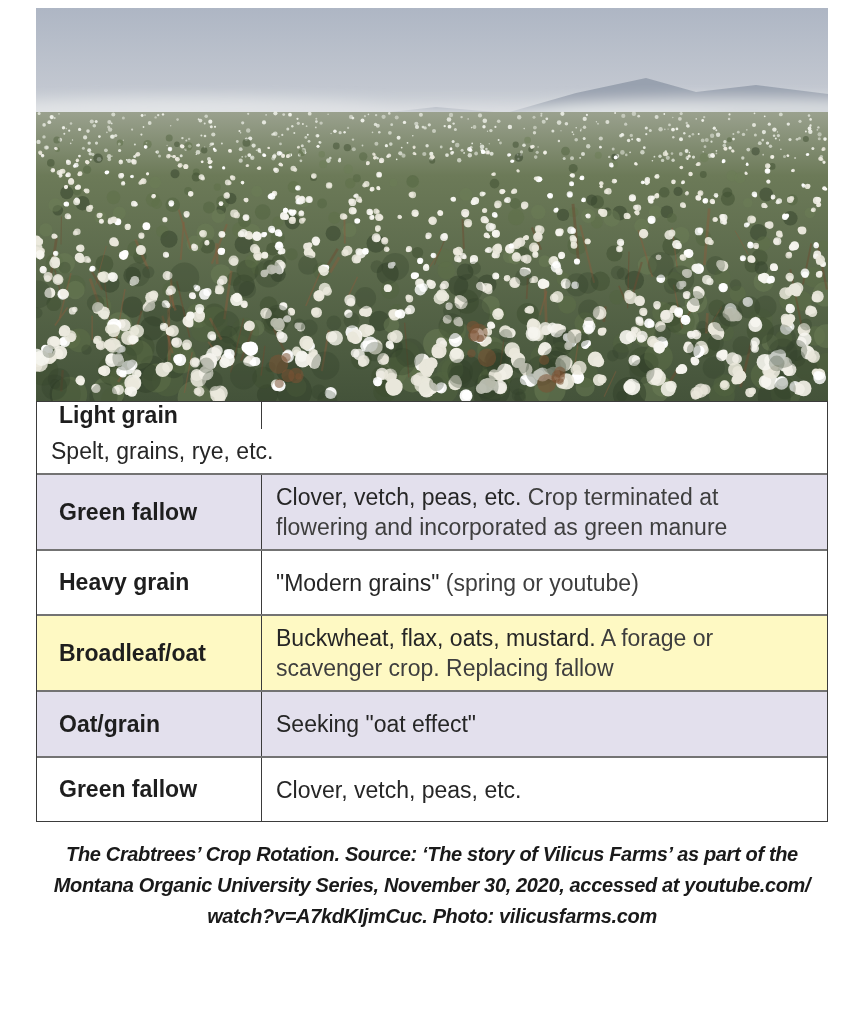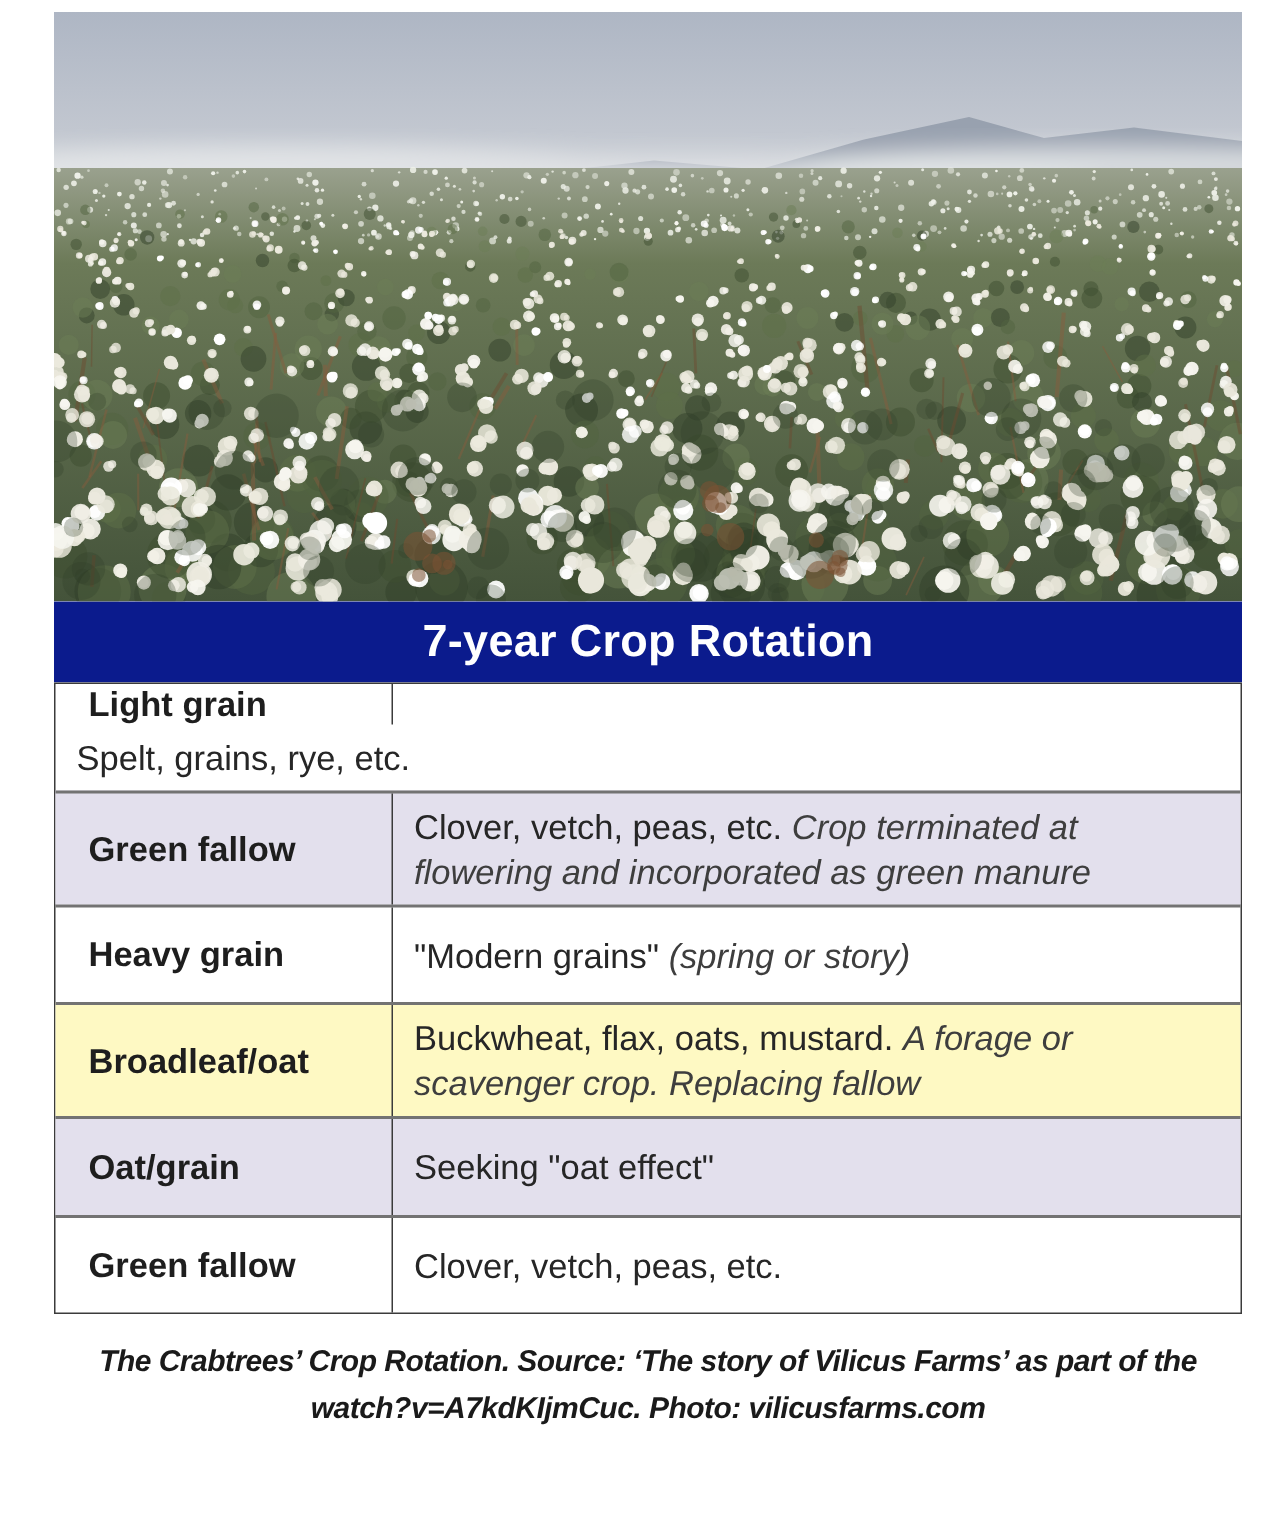--- a/index.html
+++ b/index.html
@@ -58,21 +58,20 @@
   .cell-desc{
     flex:1;
     display:flex; align-items:center;
     box-sizing:border-box;
     padding:7px 30px 7px 14px;
     font-size:23px;
     line-height:30px;
     color:#262626;
   }
   .note{
-    font-style:italic;
     color:#3e3e3e;
   }
 
   
   .caption{
     margin-top:17px;
     font-weight:bold;
     font-style:italic;
     font-size:20px;
     line-height:31px;
@@ -2306,44 +2305,41 @@
         <circle cx="252.0" cy="367.6" r="6.6" fill="#7c5233" opacity="0.55"></circle>
         <circle cx="520.0" cy="370.4" r="4.4" fill="#7c5233" opacity="0.55"></circle>
         <circle cx="510.6" cy="375.3" r="9.4" fill="#7c5233" opacity="0.55"></circle>
         <circle cx="508.2" cy="352.0" r="5.1" fill="#7c5233" opacity="0.55"></circle>
         <circle cx="523.9" cy="364.2" r="5.7" fill="#7c5233" opacity="0.55"></circle>
         <circle cx="522.2" cy="368.8" r="6.9" fill="#7c5233" opacity="0.55"></circle>
         <circle cx="524.5" cy="373.5" r="3.2" fill="#7c5233" opacity="0.55"></circle>
       </svg>
   </div>
 
-  <div class="title-bar" style="background: rgb(11, 27, 141); color: rgb(255, 255, 255);">
-    <span>7-year Crop Rotation</span>
-  </div>
 
   <div class="rotation-table">
 
     <div class="row">
       <div class="cell-term">Light grain</div>
       <div class="cell-desc">
         <div><span>Spelt, grains, rye, etc.</span><span class="note"></span></div>
       </div>
     </div>
 
     <div class="row" style="background: rgb(227, 224, 237);">
       <div class="cell-term">Green fallow</div>
       <div class="cell-desc">
         <div><span>Clover, vetch, peas, etc. </span><span class="note">Crop terminated at flowering and incorporated as green manure</span></div>
       </div>
     </div>
 
     <div class="row">
       <div class="cell-term">Heavy grain</div>
       <div class="cell-desc">
-        <div><span>"Modern grains" </span><span class="note">(spring or story)</span></div>
+        <div><span>"Modern grains" </span><span class="note">(spring or youtube)</span></div>
       </div>
     </div>
 
     <div class="row" style="background: #fef9c3;">
       <div class="cell-term">Broadleaf/oat</div>
       <div class="cell-desc">
         <div><span>Buckwheat, flax, oats, mustard. </span><span class="note">A forage or scavenger crop. Replacing fallow</span></div>
       </div>
     </div>
 
@@ -2359,16 +2355,17 @@
       <div class="cell-term">Green fallow</div>
       <div class="cell-desc">
         <div><span>Clover, vetch, peas, etc.</span><span class="note"></span></div>
       </div>
     </div>
 
   </div>
 
   <div class="caption">
     <div>The Crabtrees’ Crop Rotation. Source: ‘The story of Vilicus Farms’ as part of the</div>
+    <div>Montana Organic University Series, November 30, 2020, accessed at youtube.com/</div>
     <div>watch?v=A7kdKIjmCuc. Photo: vilicusfarms.com</div>
   </div>
 
 </div>
 
 </body></html>

